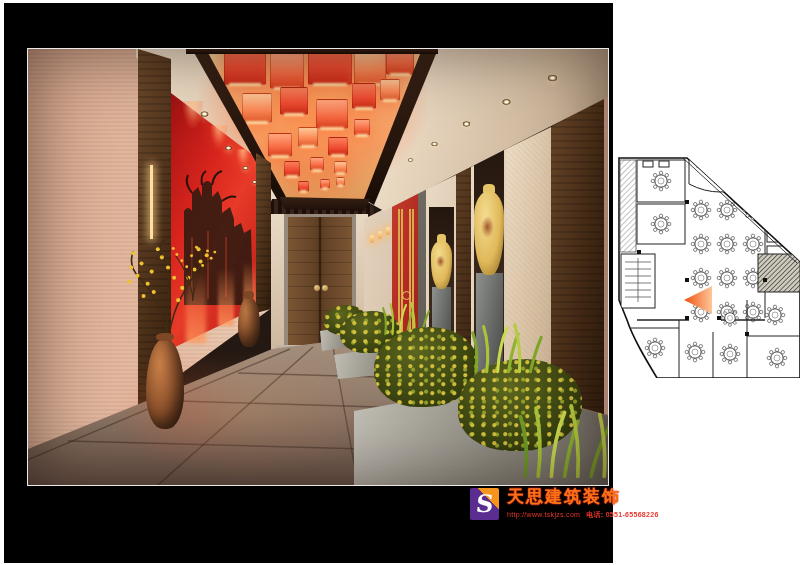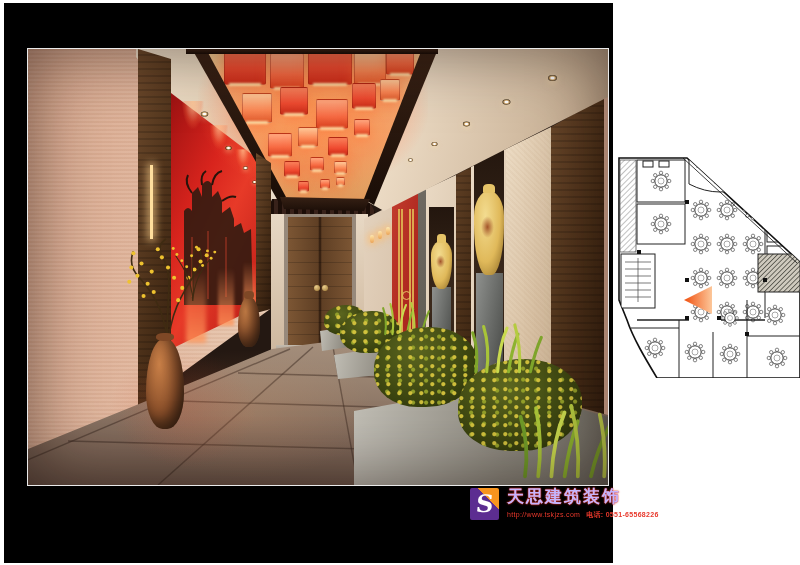--- a/index.html
+++ b/index.html
@@ -121,21 +121,21 @@
   .urn{background:radial-gradient(ellipse at 35% 28%,#c87f47,#8a4f2a 55%,#52301b 90%);
     border-radius:46% 46% 44% 44%/58% 58% 40% 40%;box-shadow:inset -6px -8px 14px rgba(0,0,0,.45);}
   .urn:before{content:"";position:absolute;left:26%;top:-6px;width:48%;height:8px;background:#7e4826;border-radius:40%;}
 
   
   #logo{position:absolute;left:466px;top:485px;display:flex;align-items:flex-start;gap:8px;}
   .logo-mark{width:29px;height:32px;border-radius:2px;position:relative;flex:0 0 auto;
     background:linear-gradient(225deg,#f7941e 36%,#5c2d91 36%);display:flex;align-items:center;justify-content:center;}
   .logo-mark span{color:#fff;font-weight:bold;font-size:24px;line-height:1;font-family:"DejaVu Serif",serif;transform:skewX(-6deg);}
   .logo-text{display:flex;flex-direction:column;}
-  .logo-title{color:#c4b5fd;font-weight:bold;font-size:17px;letter-spacing:2px;line-height:1.1;white-space:nowrap;
+  .logo-title{color:#f97316;font-weight:bold;font-size:17px;letter-spacing:2px;line-height:1.1;white-space:nowrap;
     text-shadow:0 0 2px #e0301e,0 0 1px #e0301e;}
   .logo-contact{margin-top:3px;font-size:7px;color:#e8382b;white-space:nowrap;letter-spacing:.3px;}
   .logo-contact b{margin-left:6px;font-weight:bold;}
 
   
   #plan{position:absolute;left:617px;top:150px;width:183px;height:228px;}
 </style>
 </head>
 <body>
 

